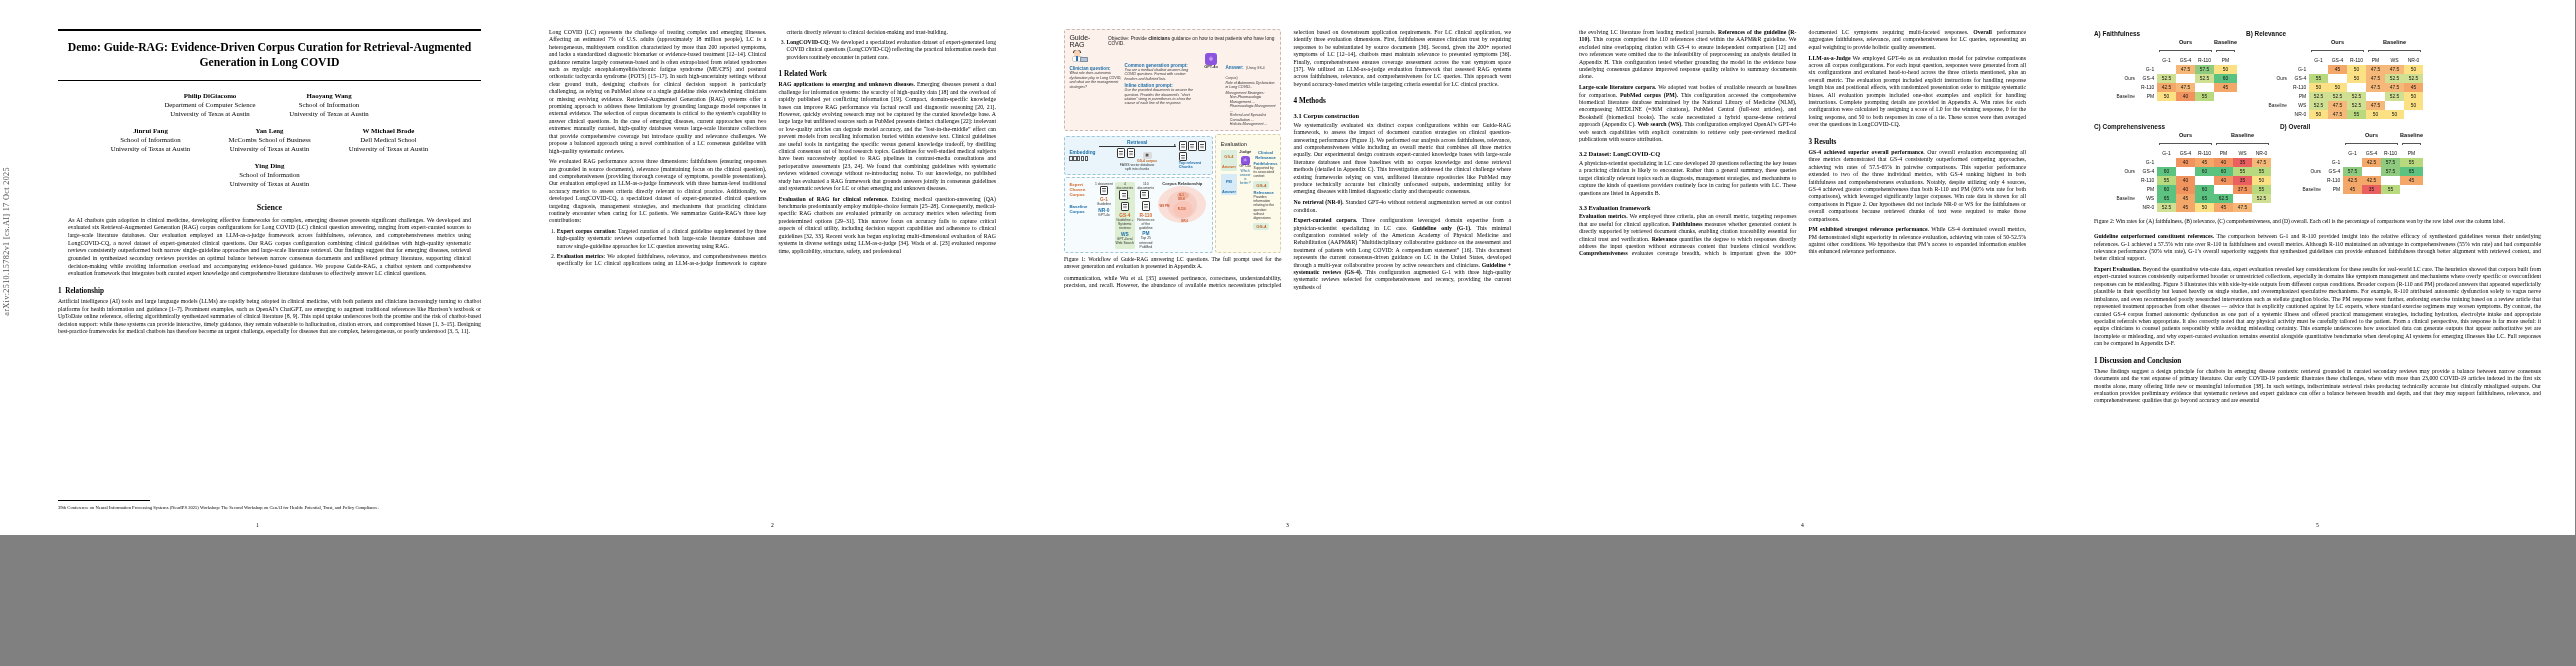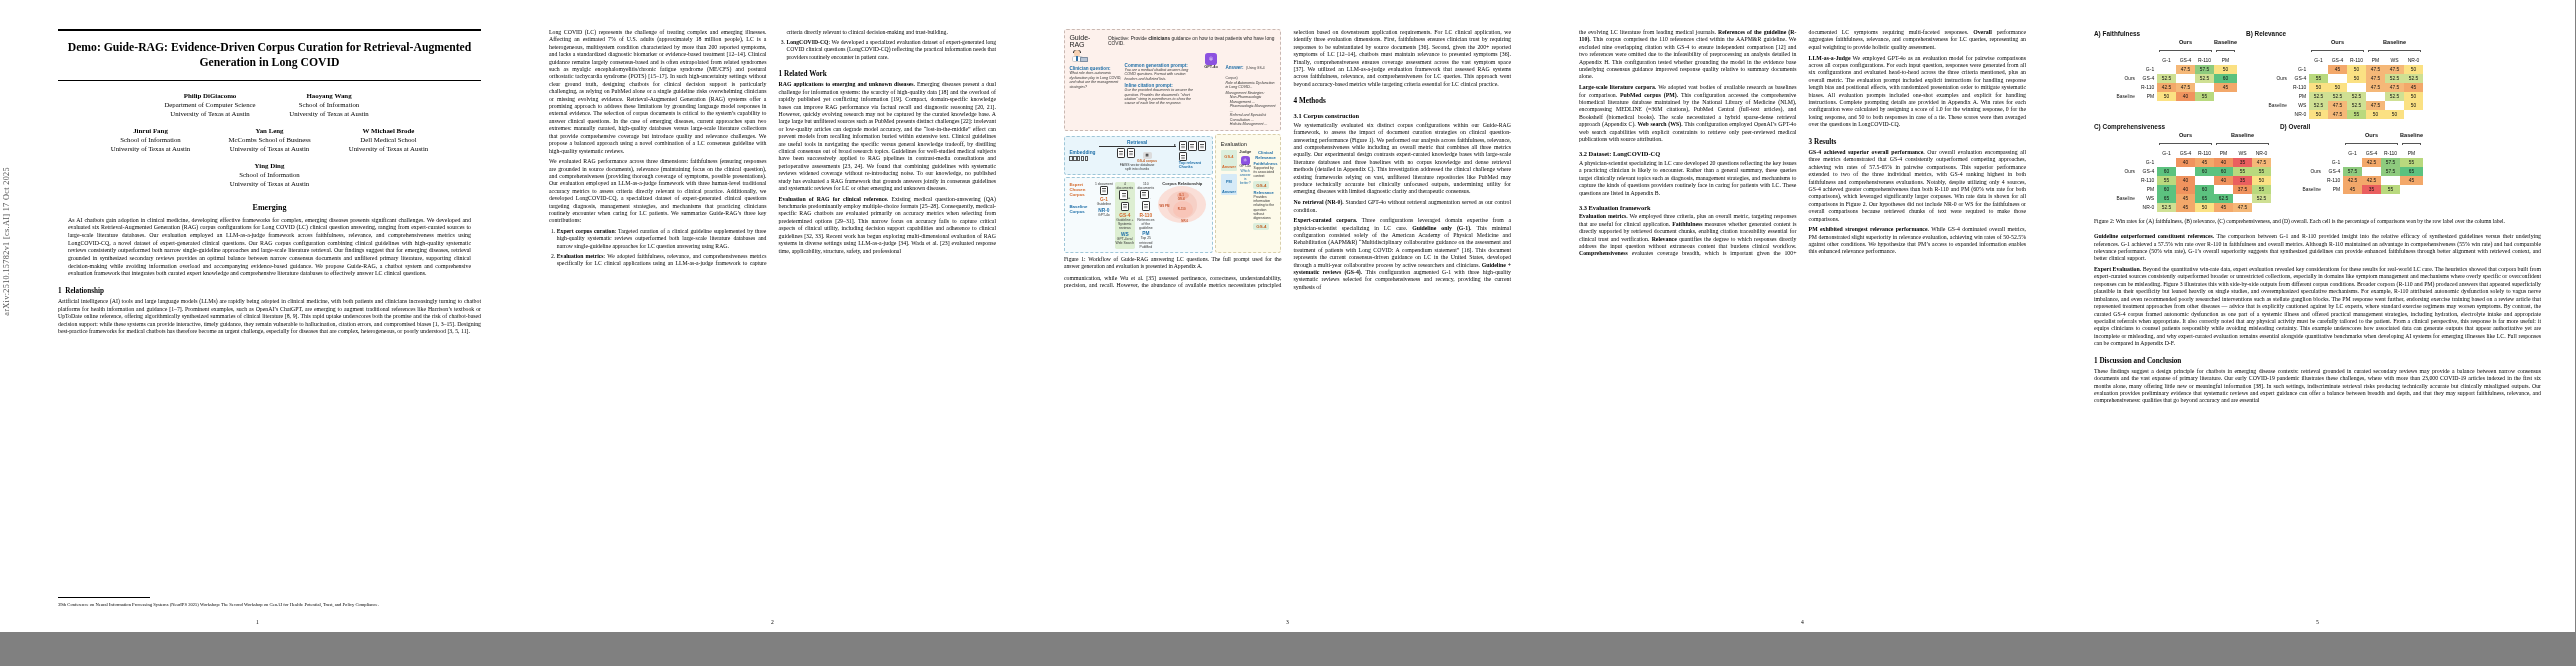--- a/index.html
+++ b/index.html
@@ -13,21 +13,21 @@
     background: #808080;
     display: flex;
     align-items: flex-start;
     justify-content: flex-start;
     padding: 0;
     position: relative;
     overflow: hidden;
   }
   .page {
     background: #ffffff;
-    height: 632px;
+    height: 535px;
     position: relative;
     flex: 0 0 auto;
     overflow: hidden;
   }
   .page-inner {
     position: absolute;
     left: 0; right: 0; top: 0; bottom: 0;
     padding: 29px 34px 16.7px 34px;
   }
   
@@ -269,21 +269,21 @@
         </div>
         <div class="author-row">
           <div class="author">
             <div class="nm">Ying Ding</div>
             <div>School of Information</div>
             <div>University of Texas at Austin</div>
           </div>
         </div>
       </div>
 
-      <div class="sec-center">Emerging</div>
+      <div class="sec-center">Science</div>
       <div class="abstract-body">As AI chatbots gain adoption in clinical medicine, developing effective frameworks for complex, emerging diseases presents significant challenges. We developed and evaluated six Retrieval-Augmented Generation (RAG) corpus configurations for Long COVID (LC) clinical question answering, ranging from expert-curated sources to large-scale literature databases. Our evaluation employed an LLM-as-a-judge framework across faithfulness, relevance, and comprehensiveness metrics using LongCOVID-CQ, a novel dataset of expert-generated clinical questions. Our RAG corpus configuration combining clinical guidelines with high-quality systematic reviews consistently outperformed both narrow single-guideline approaches and large-scale literature retrieval. Our findings suggest that for emerging diseases, retrieval grounded in synthesized secondary reviews provides an optimal balance between narrow consensus documents and unfiltered primary literature, supporting clinical decision-making while avoiding information overload and accompanying evidence-based guidance. We propose Guide-RAG, a chatbot system and comprehensive evaluation framework that integrates both curated expert knowledge and comprehensive literature databases to effectively answer LC clinical questions.</div>
 
       <h2 class="sec">
         <span>1</span>&nbsp;&nbsp;<span>Relationship</span>
       </h2>
       <p class="body">Artificial intelligence (AI) tools and large language models (LLMs) are rapidly being adopted in clinical medicine, with both patients and clinicians increasingly turning to chatbot platforms for health information and guidance [1–7]. Prominent examples, such as OpenAI’s ChatGPT, are emerging to augment traditional references like Harrison’s textbook or UpToDate online reference, offering algorithmically synthesized summaries of clinical literature [8, 9]. This rapid uptake underscores both the promise and the risk of chatbot-based decision support: while these systems can provide interactive, timely guidance, they remain vulnerable to hallucination, citation errors, and compromised biases [1, 3–15]. Designing best-practice frameworks for medical chatbots has therefore become an urgent challenge, especially for diseases that are complex, heterogeneous, or poorly understood [3, 5, 11].</p>
 
       <div style="position:absolute; left:58px; right:34px; bottom:24.5px;">
         <div class="footnote-rule"></div>
         <div class="footnote">39th Conference on Neural Information Processing Systems (NeurIPS 2025) Workshop: The Second Workshop on GenAI for Health: Potential, Trust, and Policy Compliance.</div>

